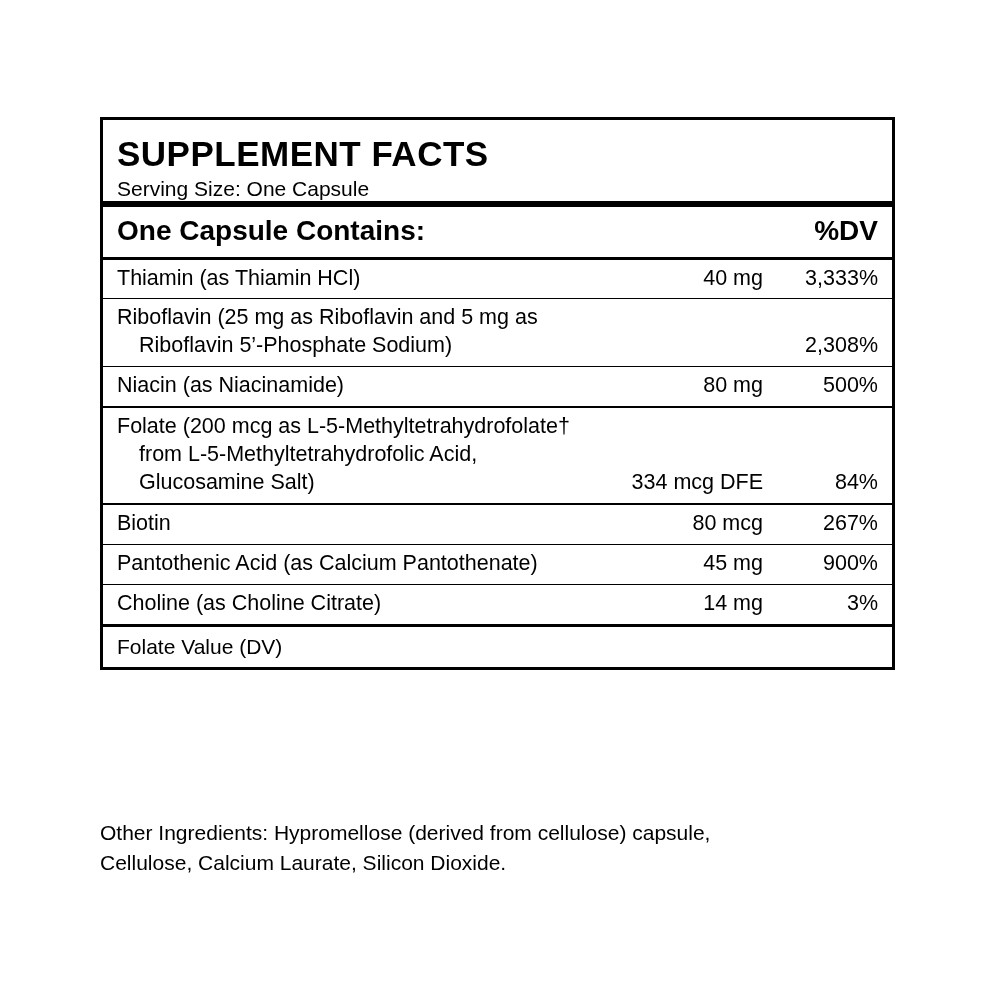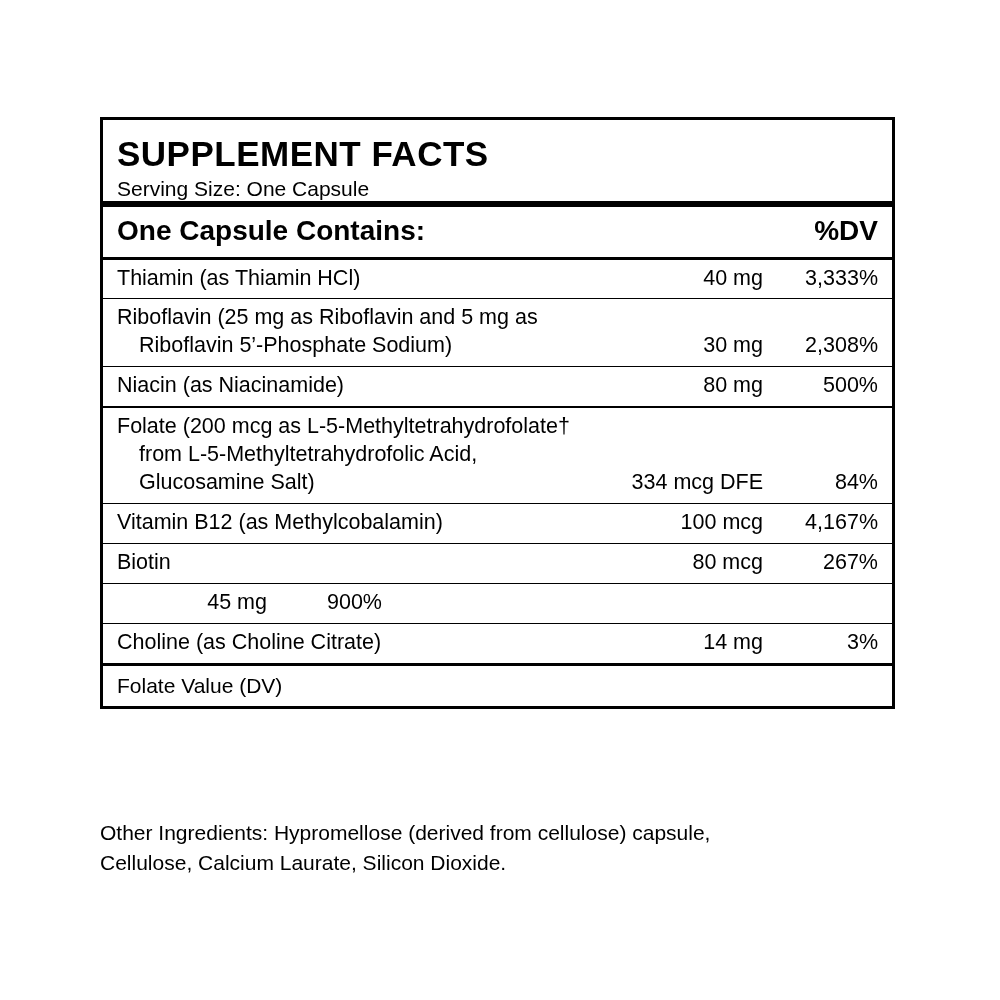--- a/index.html
+++ b/index.html
@@ -139,21 +139,20 @@
       <div class="amount">40 mg</div>
       <div class="dv">3,333%</div>
     </div>
     <div class="rule-thin"></div>
 
     <div class="row">
       <div class="name">
         <span class="line">Riboflavin (25 mg as Riboflavin and 5 mg as</span>
         <span class="line indent1">Riboflavin 5’-Phosphate Sodium)</span>
       </div>
-      <div class="amount">30 mg</div>
       <div class="dv">2,308%</div>
     </div>
     <div class="rule-thin"></div>
 
     <div class="row">
       <div class="name">
         <span class="line">Niacin (as Niacinamide)</span>
       </div>
       <div class="amount">80 mg</div>
       <div class="dv">500%</div>
@@ -166,39 +165,35 @@
       <div class="name">
         <span class="line">Folate (200 mcg as L-5-Methyltetrahydrofolate†</span>
         <span class="line indent1">from L-5-Methyltetrahydrofolic Acid,</span>
         <span class="line indent2">Glucosamine Salt)</span>
       </div>
       <div class="amount">334 mcg DFE</div>
       <div class="dv">84%</div>
     </div>
     <div class="rule-thin"></div>
 
-    <div class="row">
-      <div class="name">
-        <span class="line">Vitamin B12 (as Methylcobalamin)</span>
-      </div>
-      <div class="amount">100 mcg</div>
-      <div class="dv">4,167%</div>
-    </div>
     <div class="rule-thin"></div>
 
     <div class="row">
       <div class="name">
         <span class="line">Biotin</span>
       </div>
       <div class="amount">80 mcg</div>
       <div class="dv">267%</div>
     </div>
     <div class="rule-thin"></div>
 
     <div class="row">
+      <div class="name">
+        <span class="line">Pantothenic Acid (as Calcium Pantothenate)</span>
+      </div>
       <div class="amount">45 mg</div>
       <div class="dv">900%</div>
     </div>
     <div class="rule-thin"></div>
 
     <div class="row">
       <div class="name">
         <span class="line">Choline (as Choline Citrate)</span>
       </div>
       <div class="amount">14 mg</div>

